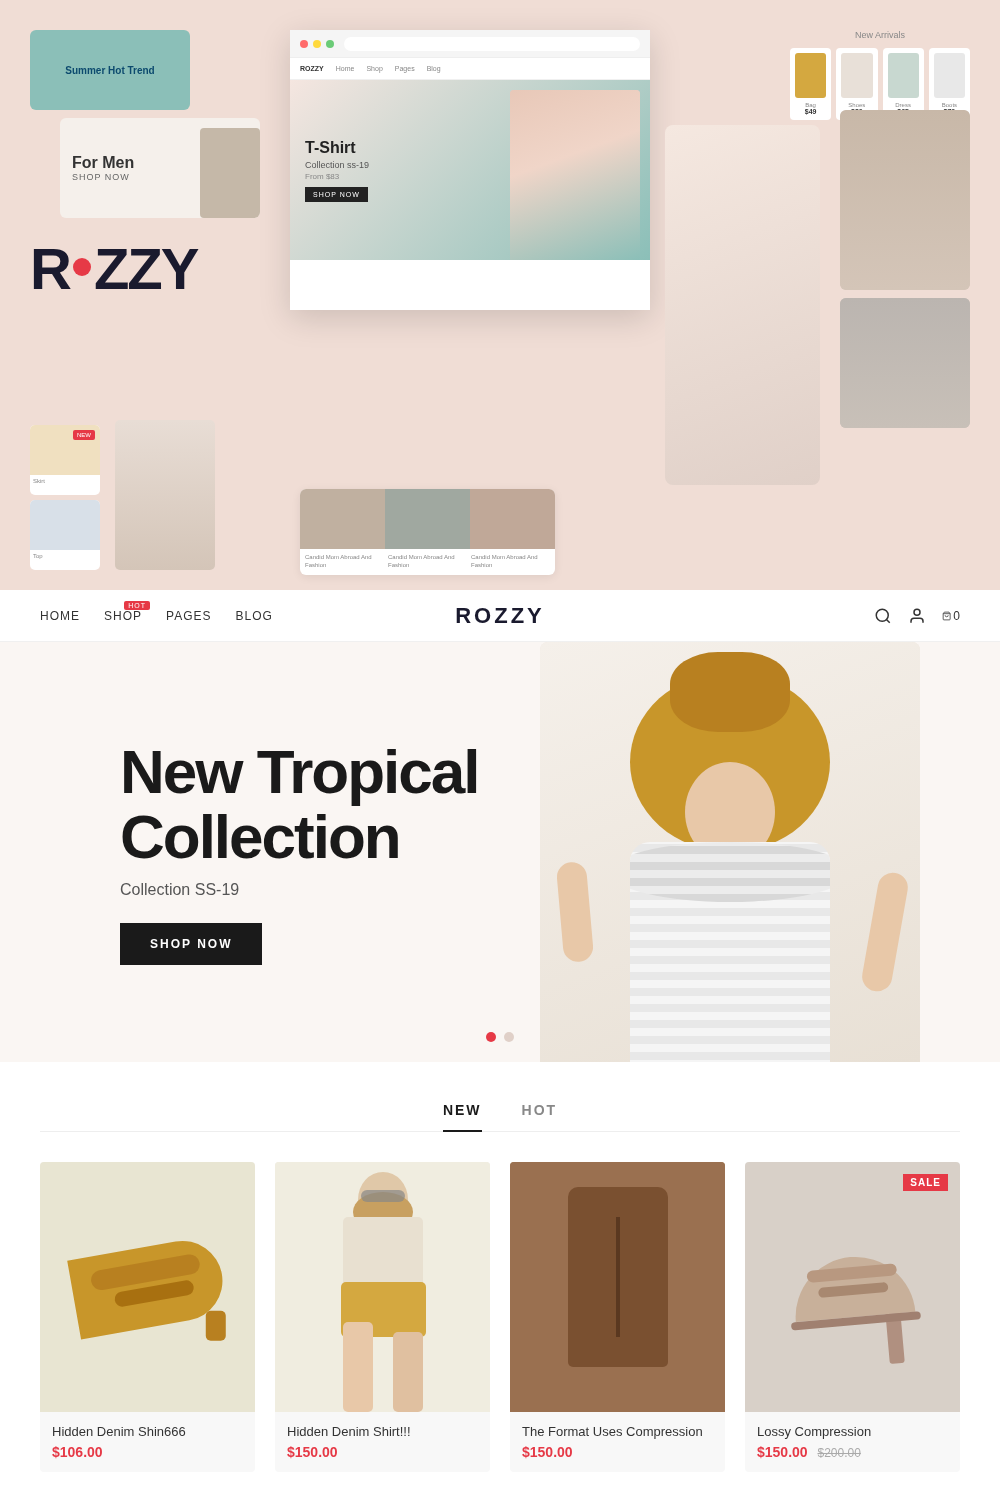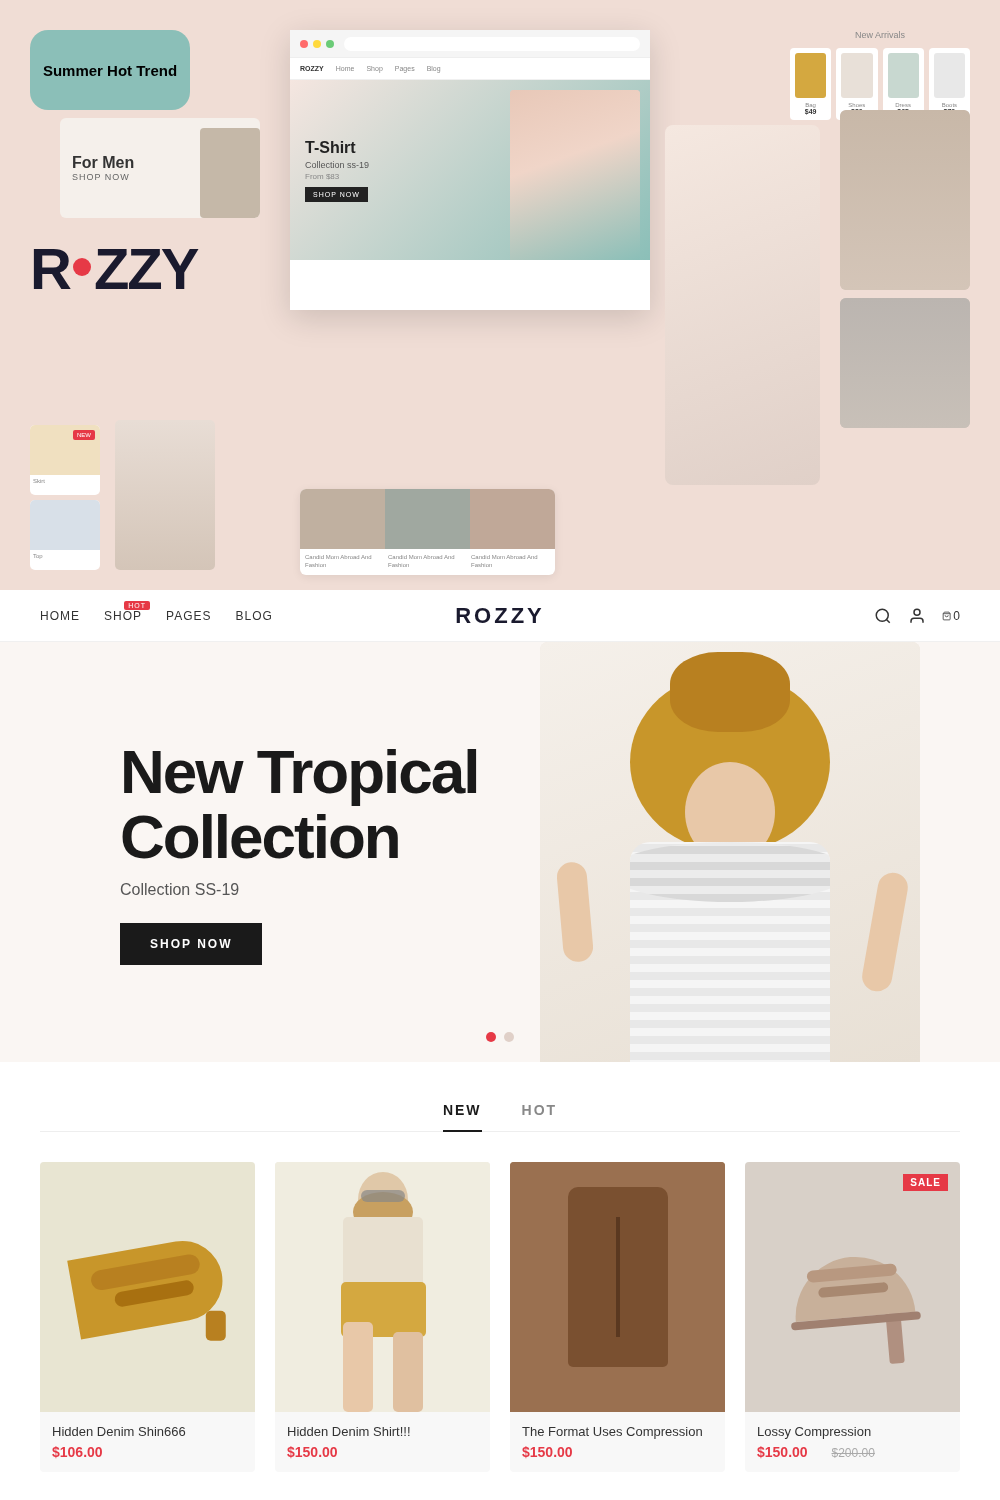--- a/index.html
+++ b/index.html
@@ -25,26 +25,26 @@
       left: 30px;
       top: 30px;
       display: flex;
       flex-direction: column;
       gap: 8px;
     }
     .banner-card-summer {
       width: 160px;
       height: 80px;
       background: #8bbfb8;
-      border-radius: 18px;
+      border-radius: 6px;
       display: flex;
       align-items: center;
       justify-content: center;
-      color: #000000;
-      font-size: 15px;
+      color: #0c4a6e;
+      font-size: 10px;
       font-weight: bold;
       text-align: center;
       padding: 8px;
     }
     .banner-card-men {
       width: 200px;
       height: 100px;
       background: #f5f0eb;
       border-radius: 6px;
       display: flex;
@@ -508,21 +508,21 @@
     .product-price {
       margin-top: 5px;
       font-size: 14px;
       color: #e63946;
       font-weight: 600;
     }
     .product-price-original {
       font-size: 12px;
       color: #aaa;
       text-decoration: line-through;
-      margin-left: 20px;
+      margin-left: 6px;
       font-weight: normal;
     }
 
   </style>
 </head>
 <body>
 
 <div class="preview-section">
 
   <div class="left-banners">

